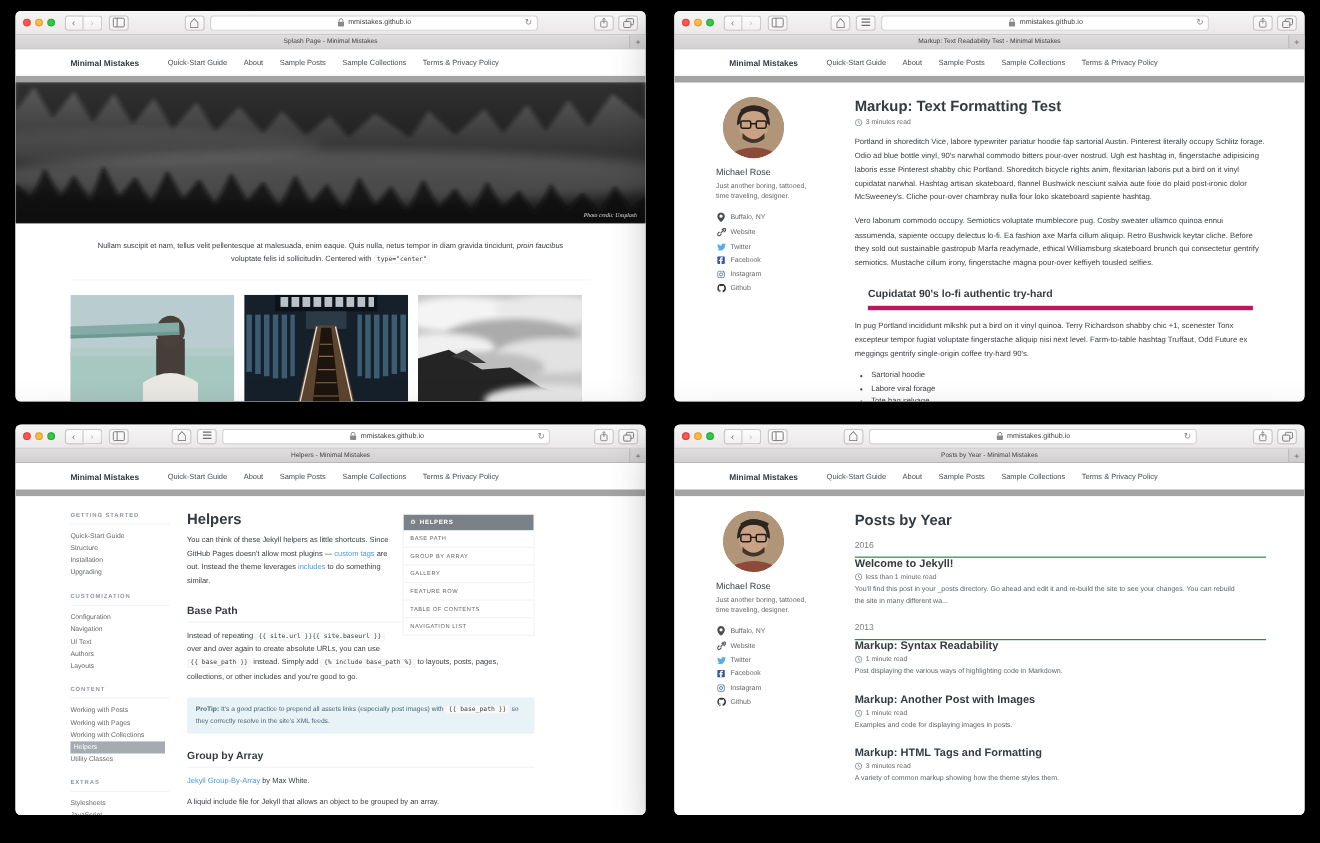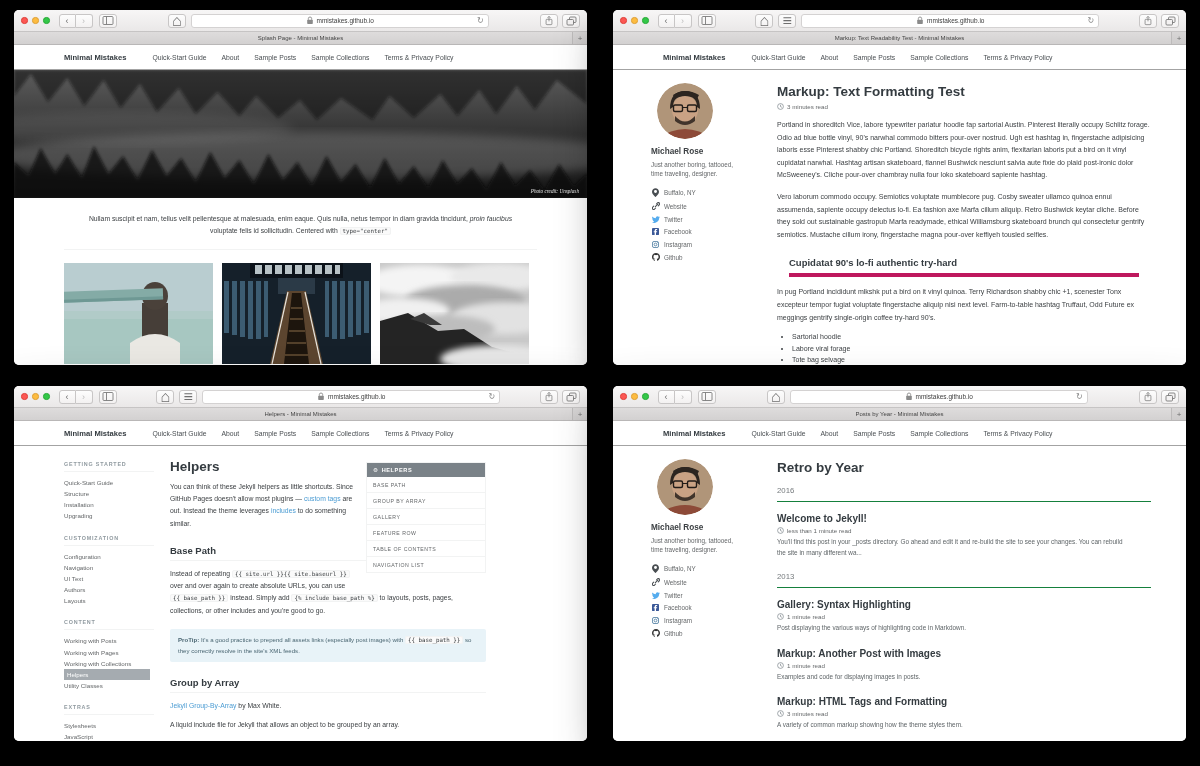--- a/index.html
+++ b/index.html
@@ -29,21 +29,21 @@
   .refreshglyph{position:absolute;right:4px;font-size:8px;color:#8a8a8a;line-height:1;}
   .rightgrp{display:flex;gap:4px;}
   .tabbar{height:13px;background:linear-gradient(#dedcdc,#d3d1d1);border-bottom:1px solid #b9b7b7;
           position:relative;display:flex;align-items:center;justify-content:center;}
   .tabtitle{font-size:6px;color:#454545;}
   .newtab{position:absolute;right:0;top:0;bottom:0;width:15px;border-left:1px solid #bdbbbb;
           display:flex;align-items:center;justify-content:center;color:#6f6f6f;font-size:8px;
           background:linear-gradient(#d8d6d6,#cecccc);}
   .viewport{height:320px;background:#fff;overflow:hidden;position:relative;}
   
-  .masthead{display:flex;align-items:center;padding:8px 20px 7px 50px;border-bottom:1px solid #a3a3a3;}
+  .masthead{display:flex;align-items:center;padding:8px 20px 7px 50px;border-bottom:6px solid #a3a3a3;}
   .logo{font-weight:bold;font-size:7.6px;color:#343b40;margin-right:26px;}
   .navitem{font-size:6.8px;color:#494e52;margin-right:15px;}
   
   .hero{height:128px;position:relative;color:#fff;background:#222;}
   .herosvg{position:absolute;left:0;top:0;width:100%;height:100%;}
   .hero-inner{position:relative;padding:15px 0 0 50px;}
   .hero-title{font-size:18px;font-weight:bold;margin:0 0 7px;letter-spacing:.2px;}
   .hero-sub{font-size:7.5px;line-height:1.65;width:312px;color:#f2f2f2;}
   .download-btn{display:inline-block;margin-top:9px;border:1px solid rgba(255,255,255,.95);border-radius:4px;
                 padding:3px 9px;font-size:7px;font-weight:bold;color:#fff;background:rgba(20,20,20,.15);}
@@ -53,36 +53,36 @@
   code.inline{font-family:"DejaVu Sans Mono","Liberation Mono",monospace;font-size:5.8px;background:#fafafa;
               border:1px solid #f2f3f3;border-radius:2px;padding:0 2px;color:#3d4144;white-space:nowrap;}
   .splash-hr{border:none;border-top:1px solid #f2f3f3;margin:0 50px;}
   .feature-row{display:flex;gap:9px;padding:13px 50px 0;}
   .feature-img{width:149px;height:101px;flex:none;}
   .feature-img svg{width:100%;height:100%;display:block;}
   
   .page{display:flex;padding:13px 0 0 38px;}
   .author{width:112px;flex:none;}
   .avatar{width:56px;height:56px;border-radius:50%;margin-left:6px;display:block;}
-  .author-name{font-size:8.2px;font-weight:bold;color:#3d4144;margin:8px 0 4px;}
+  .author-name{font-size:8.2px;font-weight:normal;color:#3d4144;margin:8px 0 4px;}
   .author-bio{font-size:6.3px;color:#646769;line-height:1.5;width:90px;}
   .author-links{margin-top:9px;display:flex;flex-direction:column;gap:5.5px;}
   .alink{display:flex;align-items:center;gap:4px;font-size:6.3px;color:#646769;}
   .alink .ic{width:9px;display:inline-flex;justify-content:center;align-items:center;}
   .article{margin-left:14px;width:374px;}
   .article-title{font-size:13.5px;font-weight:bold;color:#343b40;margin:1px 0 4px;}
   .meta{display:flex;align-items:center;gap:3px;font-size:6.2px;color:#646769;}
   .article p{font-size:7px;line-height:1.8;color:#3d4144;margin:9px 0;}
   .article h2{font-size:9.5px;font-weight:bold;color:#343b40;border-bottom:4px solid #be185d;
               padding-bottom:5px;margin:16px 12px 8px;}
   .article ul{margin:8px 0 0 2px;padding-left:13px;}
   .article li{font-size:7px;color:#3d4144;margin:4.5px 0;}
   
   .yearhead{font-size:7.8px;color:#767b7e;border-bottom:1px solid #15803d;padding-bottom:6px;margin:11px 0 0;}
-  .postitem{margin-top:11px;margin-bottom:14px;}
+  .postitem{margin-bottom:14px;}
   .post-title{font-size:10px;font-weight:bold;color:#343b40;margin:0 0 3px;}
   .post-excerpt{font-size:6.4px;color:#5f6568;line-height:1.65;margin-top:3px;width:356px;}
   
   .docs{display:flex;padding:13px 0 0 50px;}
   .docnav{width:90px;flex:none;}
   .docnav h4{font-size:5.4px;color:#909aa0;letter-spacing:.8px;text-transform:uppercase;font-weight:bold;
              border-bottom:1px solid #f2f3f3;padding-bottom:4px;margin:13px 0 5px;}
   .docnav h4:first-child{margin-top:2px;}
   .docnav .dlink{display:block;font-size:6.2px;color:#646769;line-height:1.8;}
   .docnav .dlink.active{background:#a5abb0;color:#fff;padding:0 3px;width:86px;}
@@ -673,36 +673,36 @@
               <span class="ic">
                   <svg width="8" height="8" viewBox="0 0 10 10">
                     <path d="M5,0 C2.2,0 0,2.2 0,5 C0,7.2 1.4,9.1 3.4,9.8 C3.65,9.83 3.75,9.7 3.75,9.55 L3.75,8.7 C2.35,9 2.05,8.1 2.05,8.1 C1.83,7.5 1.5,7.35 1.5,7.35 C1.05,7.05 1.53,7.05 1.53,7.05 C2.03,7.1 2.3,7.57 2.3,7.57 C2.75,8.35 3.47,8.13 3.77,8 C3.82,7.67 3.95,7.45 4.1,7.33 C2.98,7.2 1.8,6.77 1.8,4.85 C1.8,4.3 2,3.85 2.32,3.5 C2.27,3.37 2.1,2.87 2.37,2.17 C2.37,2.17 2.8,2.03 3.75,2.7 C4.15,2.58 4.58,2.53 5,2.53 C5.42,2.53 5.85,2.58 6.25,2.7 C7.2,2.03 7.63,2.17 7.63,2.17 C7.9,2.87 7.73,3.37 7.68,3.5 C8,3.85 8.2,4.3 8.2,4.85 C8.2,6.77 7.02,7.2 5.9,7.33 C6.08,7.5 6.25,7.8 6.25,8.25 L6.25,9.55 C6.25,9.7 6.35,9.83 6.6,9.8 C8.6,9.1 10,7.2 10,5 C10,2.2 7.8,0 5,0 Z" fill="#333"></path>
                   </svg>
                 </span>
               <span>Github</span>
             </span>
           </div>
         </div>
         <div class="article">
-          <div class="article-title">Retro by Year</div>
+          <div class="article-title">Posts by Year</div>
           <div class="yearhead">2016</div>
           <div class="postitem">
             <div class="post-title">Welcome to Jekyll!</div>
             <div class="meta">
               <svg width="7" height="7" viewBox="0 0 7 7">
                   <circle cx="3.5" cy="3.5" r="2.9" fill="none" stroke="#8a9297" stroke-width="0.8"></circle>
                   <path d="M3.5,1.8 L3.5,3.6 L4.9,4.3" fill="none" stroke="#8a9297" stroke-width="0.8"></path>
                 </svg>
               <span>less than 1 minute read</span>
             </div>
             <div class="post-excerpt">You'll find this post in your _posts directory. Go ahead and edit it and re-build the site to see your changes. You can rebuild the site in many different wa...</div>
           </div>
           <div class="yearhead">2013</div>
           <div class="postitem">
-            <div class="post-title">Gallery: Syntax Highlighting</div>
+            <div class="post-title">Markup: Syntax Readability</div>
             <div class="meta">
               <svg width="7" height="7" viewBox="0 0 7 7">
                   <circle cx="3.5" cy="3.5" r="2.9" fill="none" stroke="#8a9297" stroke-width="0.8"></circle>
                   <path d="M3.5,1.8 L3.5,3.6 L4.9,4.3" fill="none" stroke="#8a9297" stroke-width="0.8"></path>
                 </svg>
               <span>1 minute read</span>
             </div>
             <div class="post-excerpt">Post displaying the various ways of highlighting code in Markdown.</div>
           </div>
           <div class="postitem">

